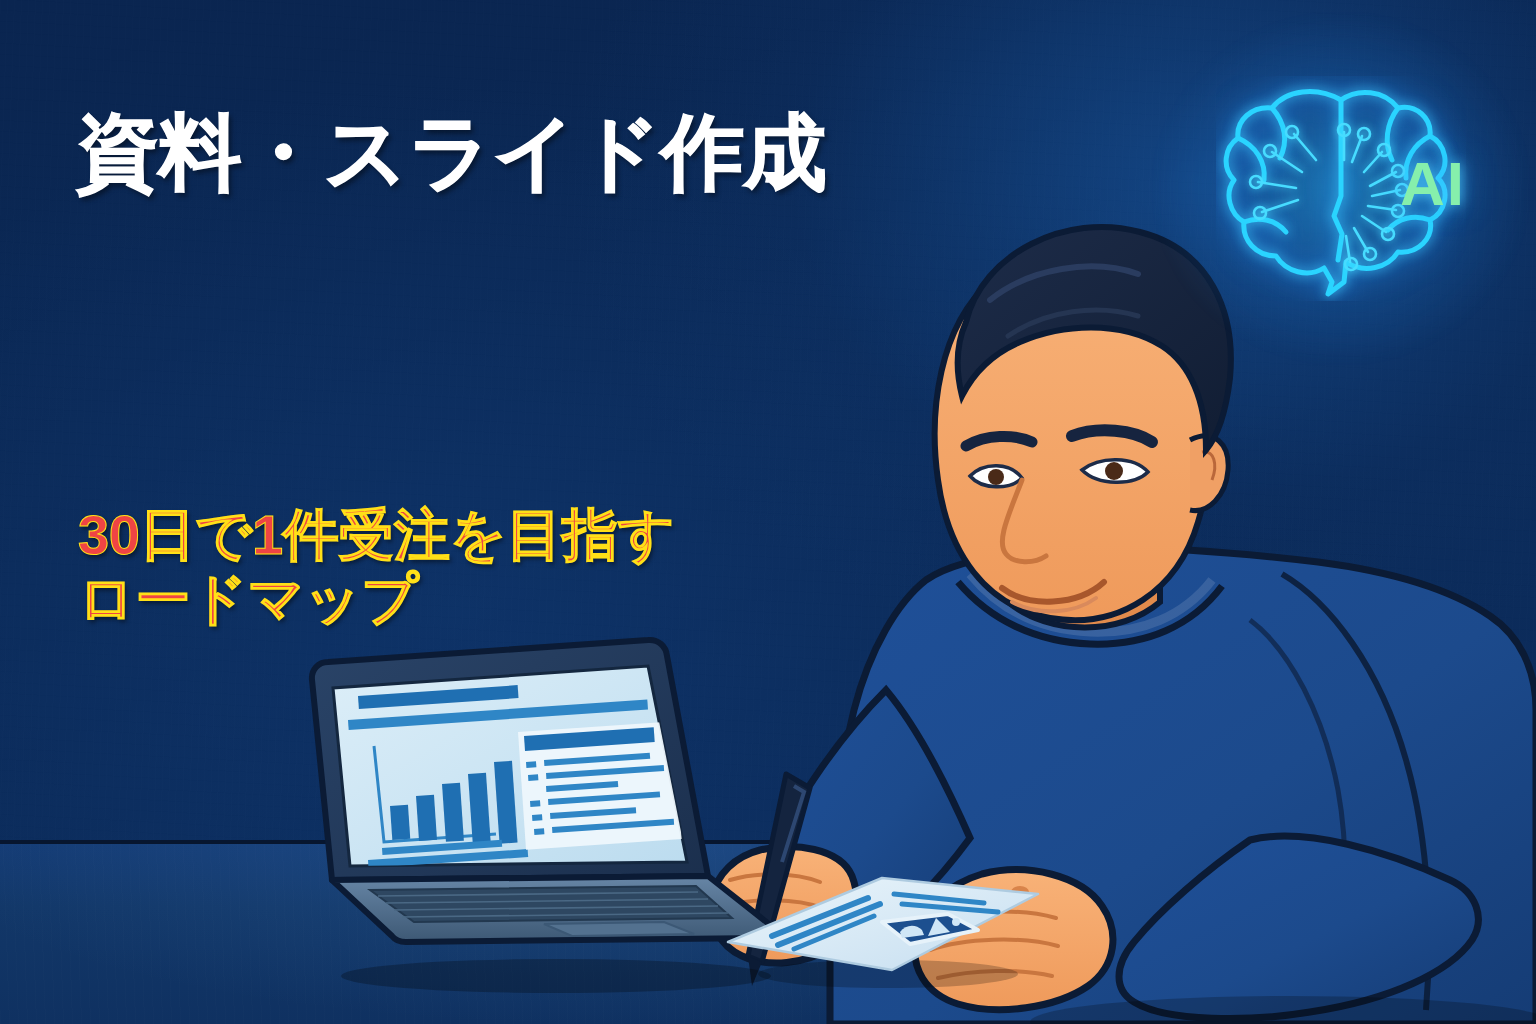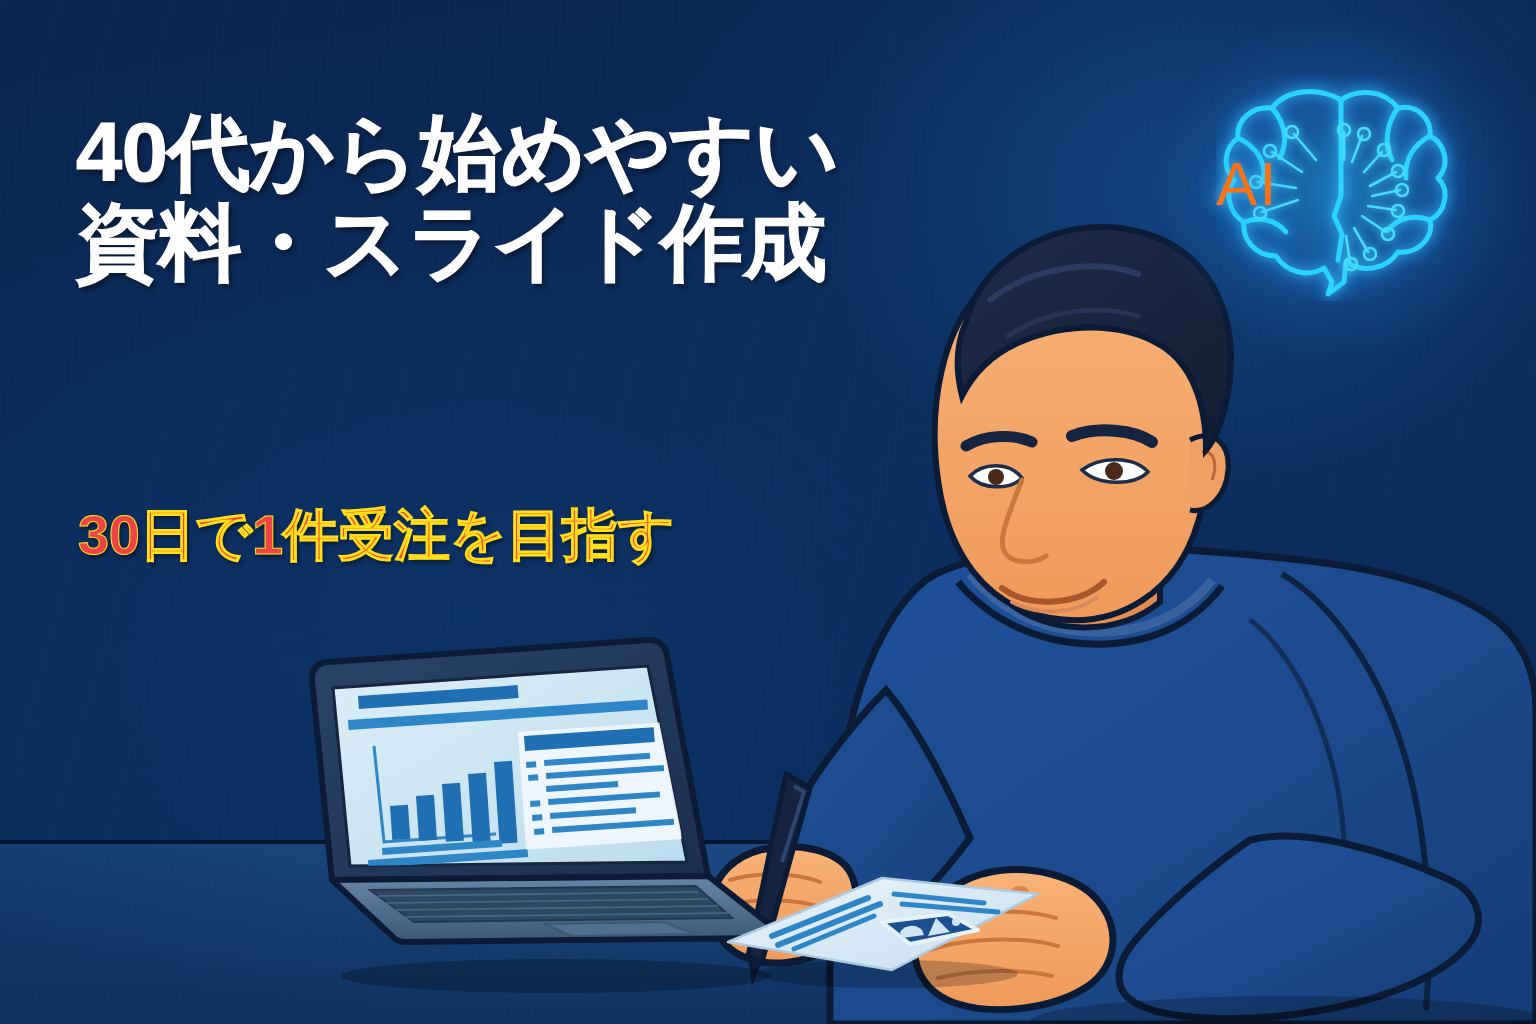--- a/index.html
+++ b/index.html
@@ -71,22 +71,22 @@
   .brain{
     position:absolute;left:1216px;top:76px;width:250px;height:225px;z-index:35;
   }
   .brain-glow{
     position:absolute;left:-60px;top:-60px;width:370px;height:345px;
     background:radial-gradient(ellipse at 50% 50%, rgba(42,190,255,.45) 0%, rgba(30,130,220,.22) 38%, rgba(10,60,130,0) 72%);
     filter:blur(4px);
   }
   .brain svg{position:absolute;inset:0;}
   .brain-label{
-    position:absolute;left:0;right:0;top:72px;text-align:left;
-    color:#f97316;font-size:62px;font-weight:400;letter-spacing:2px;
+    position:absolute;left:0;right:0;top:72px;text-align:right;
+    color:#86efac;font-size:62px;font-weight:700;letter-spacing:2px;
     text-shadow:0 0 14px rgba(80,210,255,.95),0 0 30px rgba(40,160,255,.7);
   }
   
   .person{position:absolute;left:690px;top:150px;width:846px;height:874px;z-index:25;}
   .person svg{position:absolute;inset:0;}
   
   .laptop{position:absolute;left:296px;top:628px;width:500px;height:372px;z-index:30;}
   .laptop svg{position:absolute;inset:0;}
   
   .paper{position:absolute;left:716px;top:856px;width:330px;height:140px;z-index:32;}
@@ -361,21 +361,21 @@
         <path d="M152 176 L 138 152"></path>
           <circle cx="154" cy="178" r="6"></circle>
         <path d="M134 186 L 130 160"></path>
           <circle cx="135" cy="188" r="6"></circle>
       </g>
     </svg>
     <div class="brain-label" data-bind="brain_badge.label">AI</div>
   </div>
 
   <div class="headline">
-    <div class="hl-line" data-bind="headline.lines.0">40代から始めやすい</div>
     <div class="hl-line" data-bind="headline.lines.1">資料・スライド作成</div>
   </div>
 
   <div class="subhead">
     <div class="sh-line" data-bind="subheadline.lines.0">30日で1件受注を目指す</div>
+    <div class="sh-line" data-bind="subheadline.lines.1">ロードマップ</div>
   </div>
 
 </div>
 
 </body></html>

